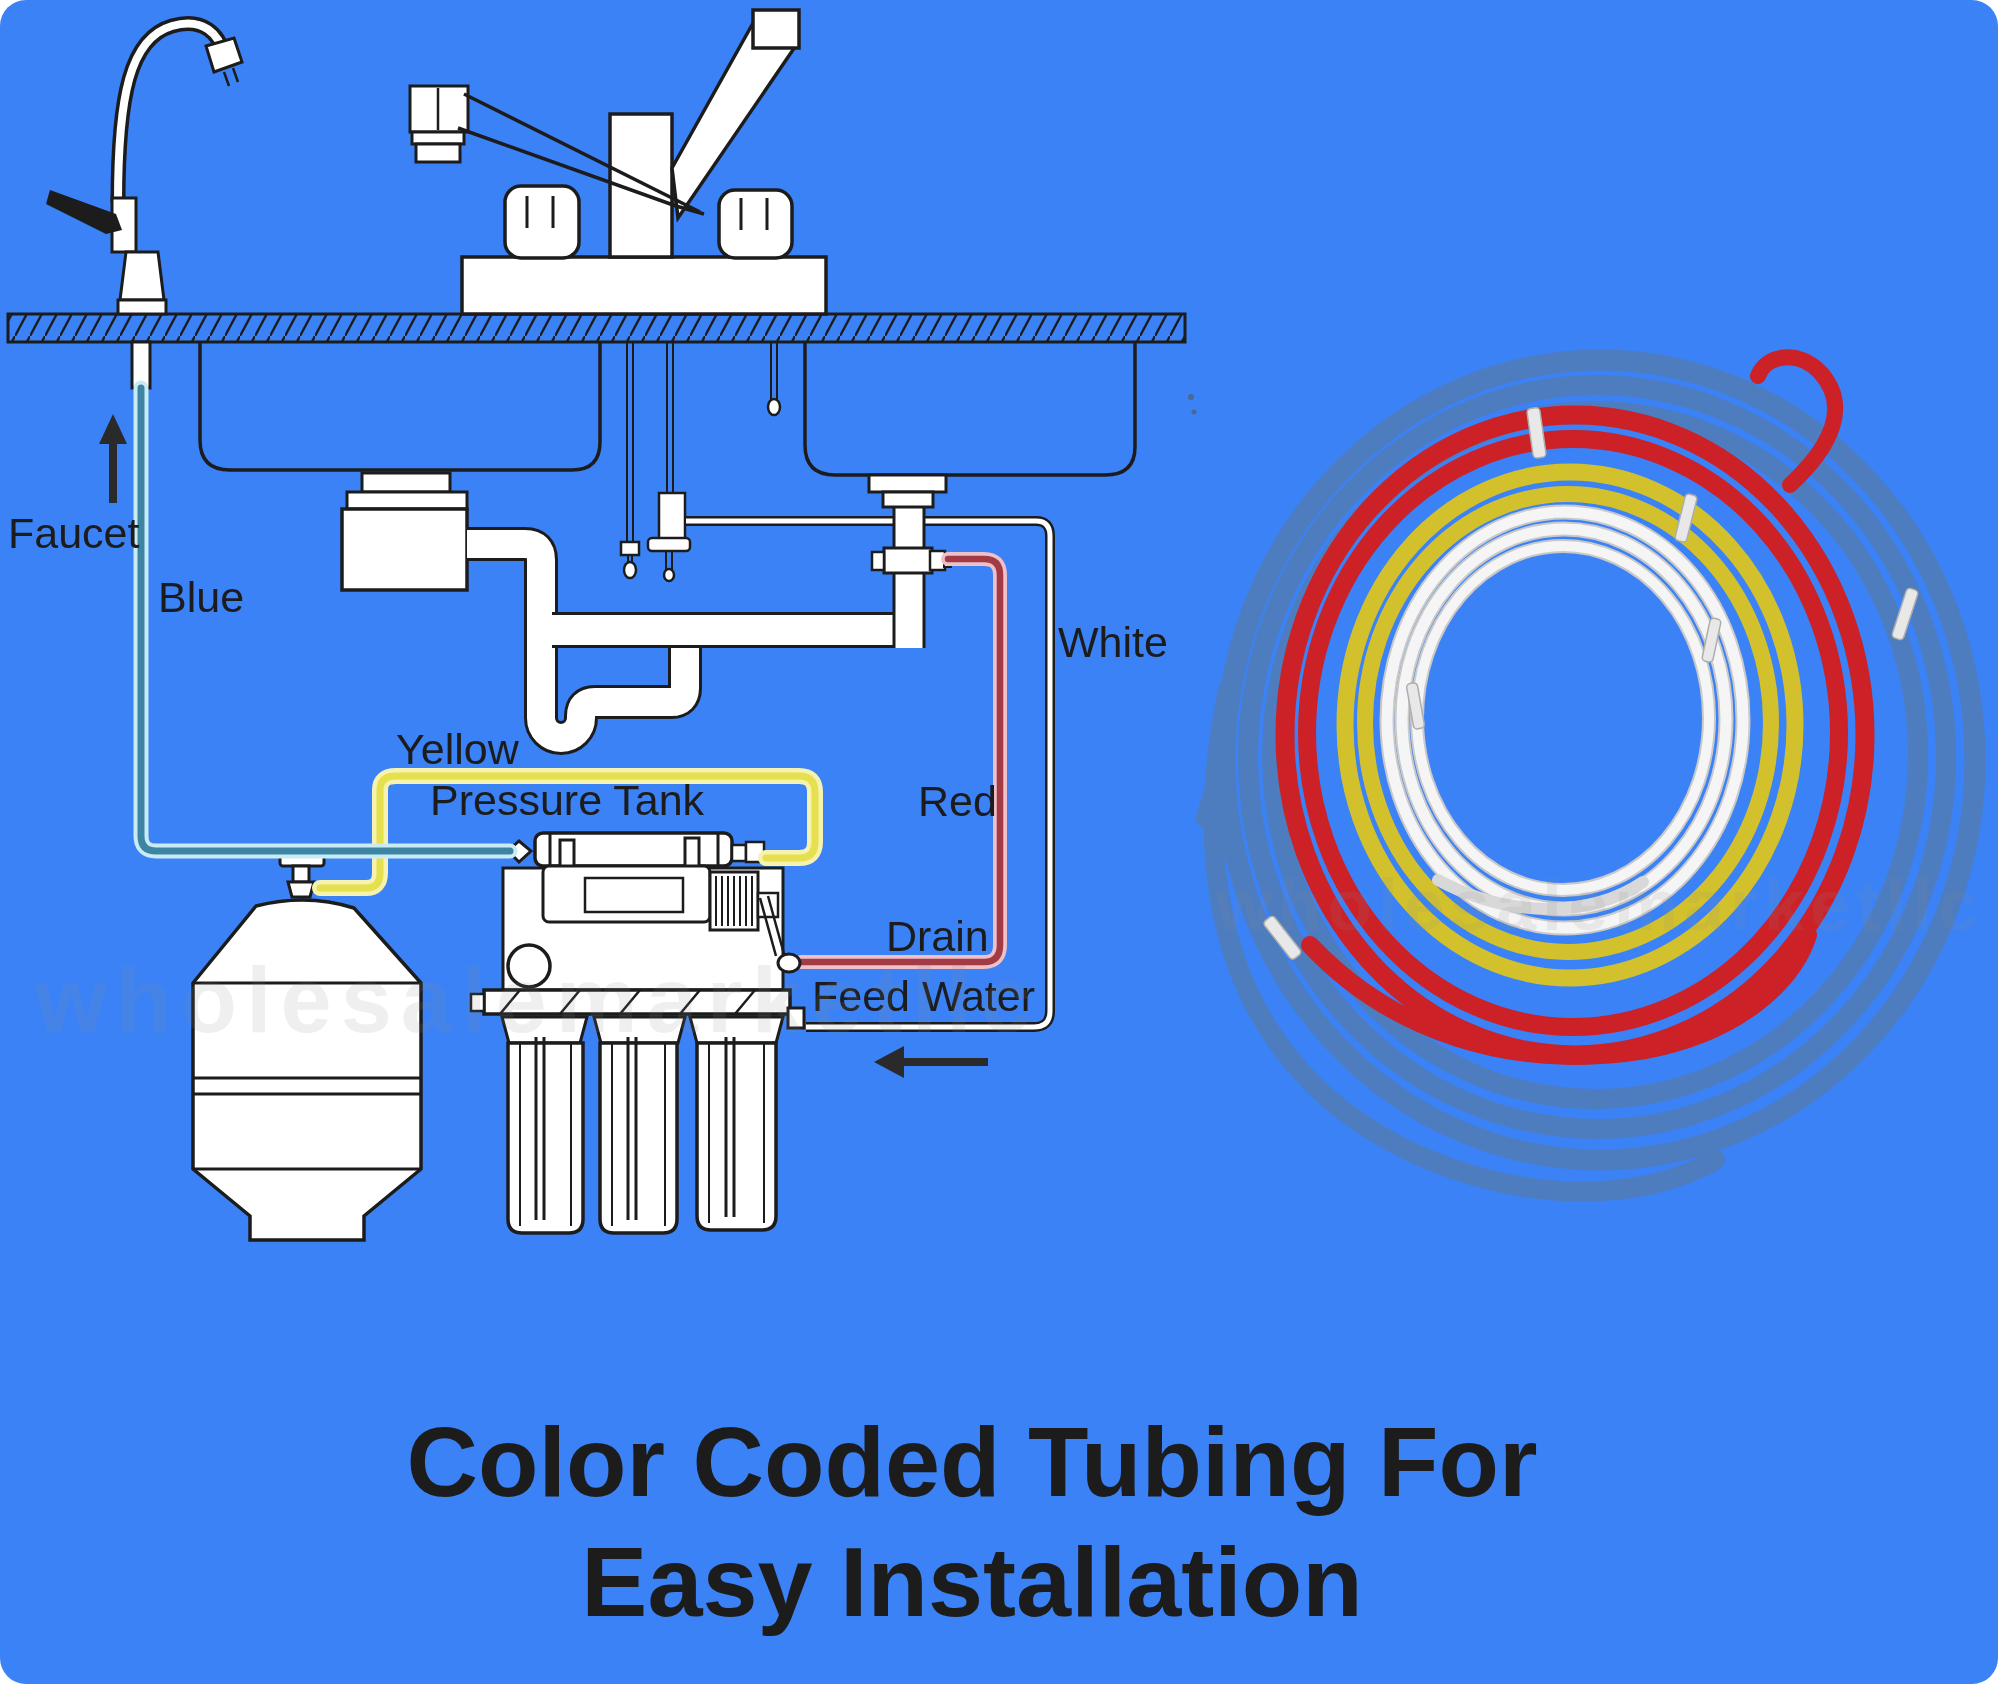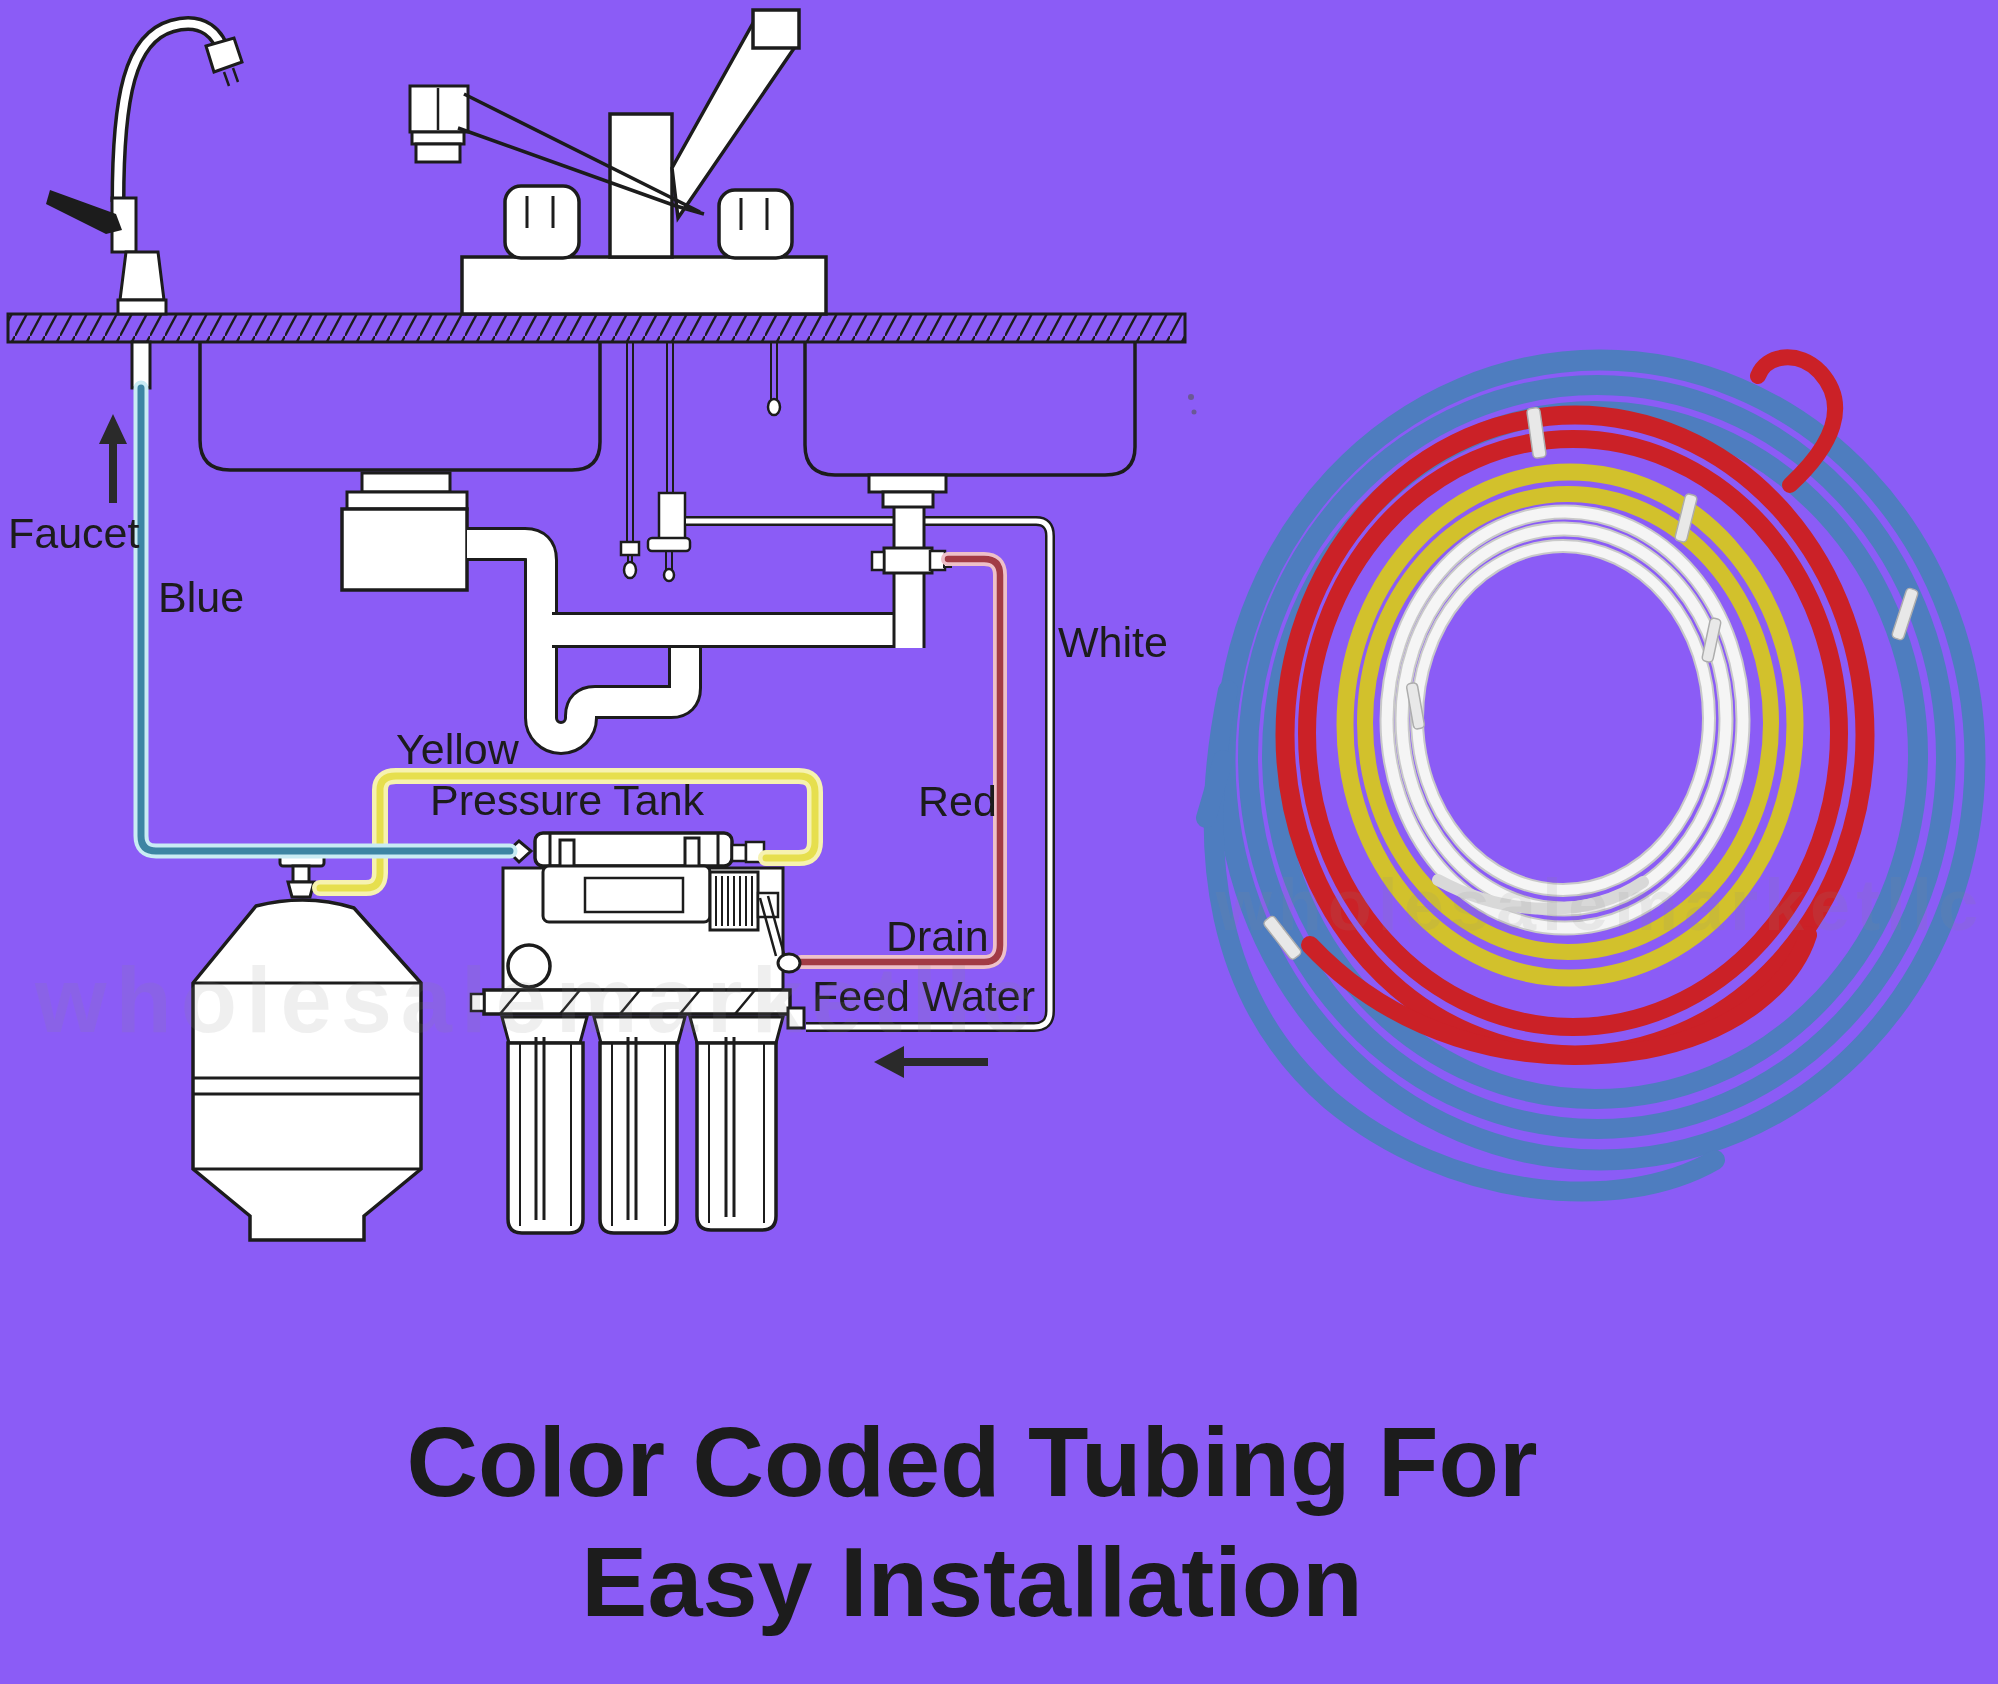--- a/index.html
+++ b/index.html
@@ -1,17 +1,17 @@
 <!DOCTYPE html>
 <html><head>
 <meta charset="utf-8">
 <style>
   html,body{margin:0;padding:0;background:#ffffff;}
-  .stage{position:relative;width:1998px;height:1684px;background:#8b5cf6;overflow:hidden;
-         font-family:"Liberation Sans", sans-serif;}
+  .stage{position:relative;width:1998px;height:1684px;background:#3b82f6;overflow:hidden;
+         font-family:"Liberation Sans", sans-serif;border-radius:26px;}
   svg{position:absolute;left:0;top:0;}
   text{font-family:"Liberation Sans", sans-serif;fill:#1c1c1c;}
   .lbl{font-size:43px;}
   .cap{font-size:99px;font-weight:bold;}
   .wm{font-size:92px;font-weight:bold;letter-spacing:9px;fill:#8a8a8a;opacity:0.13;}
   .wm2{font-size:72px;font-weight:bold;letter-spacing:6px;fill:#8a8a8a;opacity:0.12;}
 </style>
 </head>
 <body>
 

